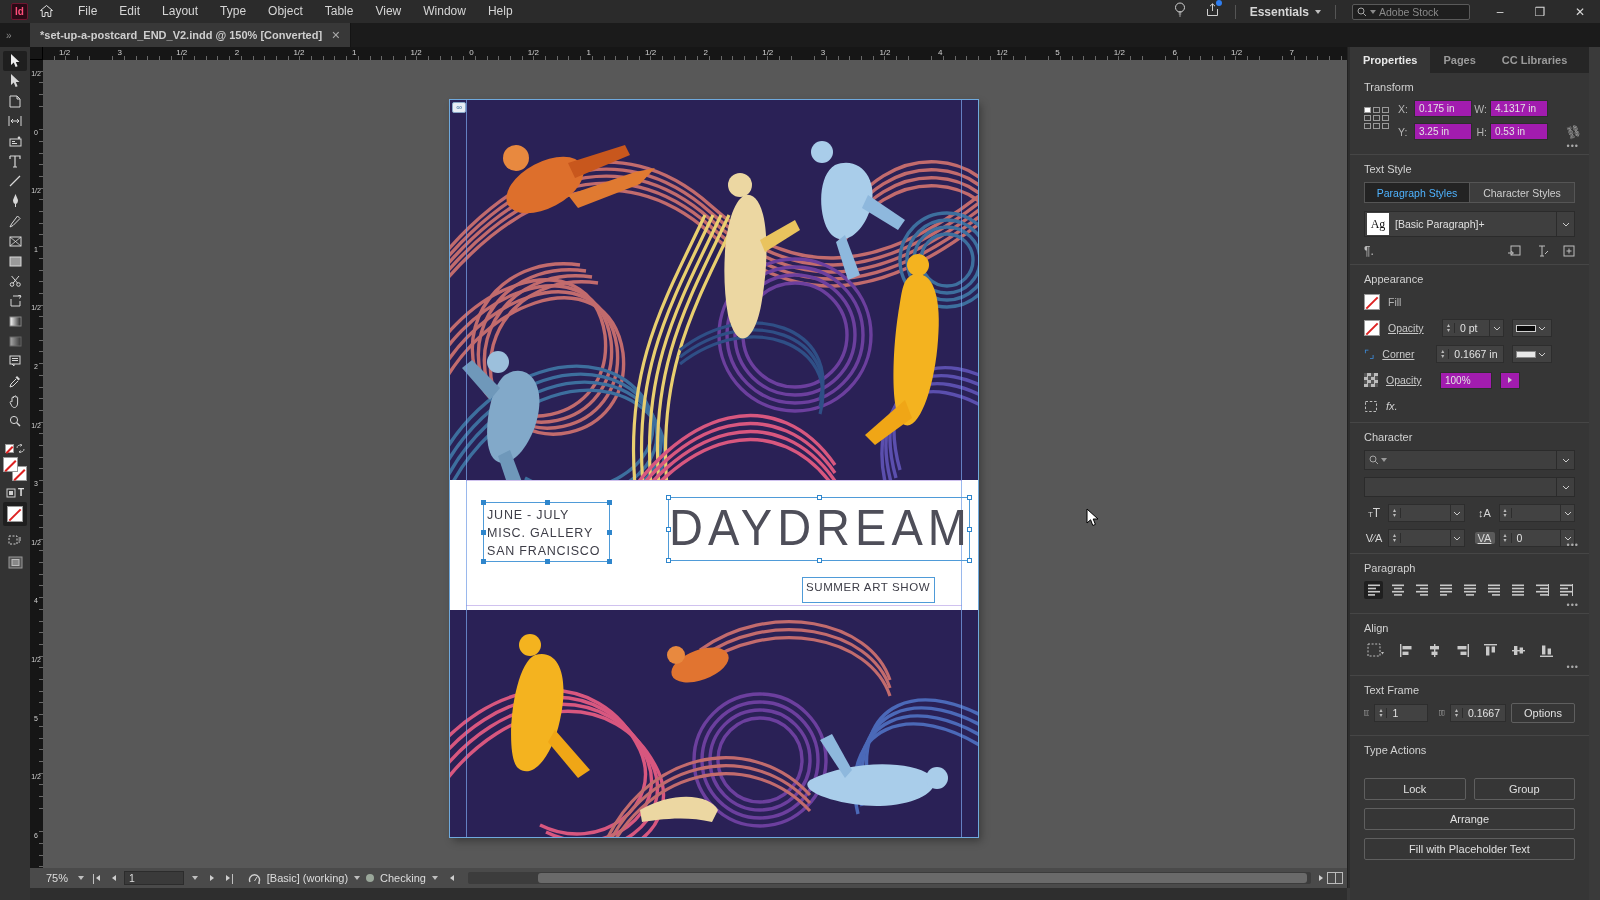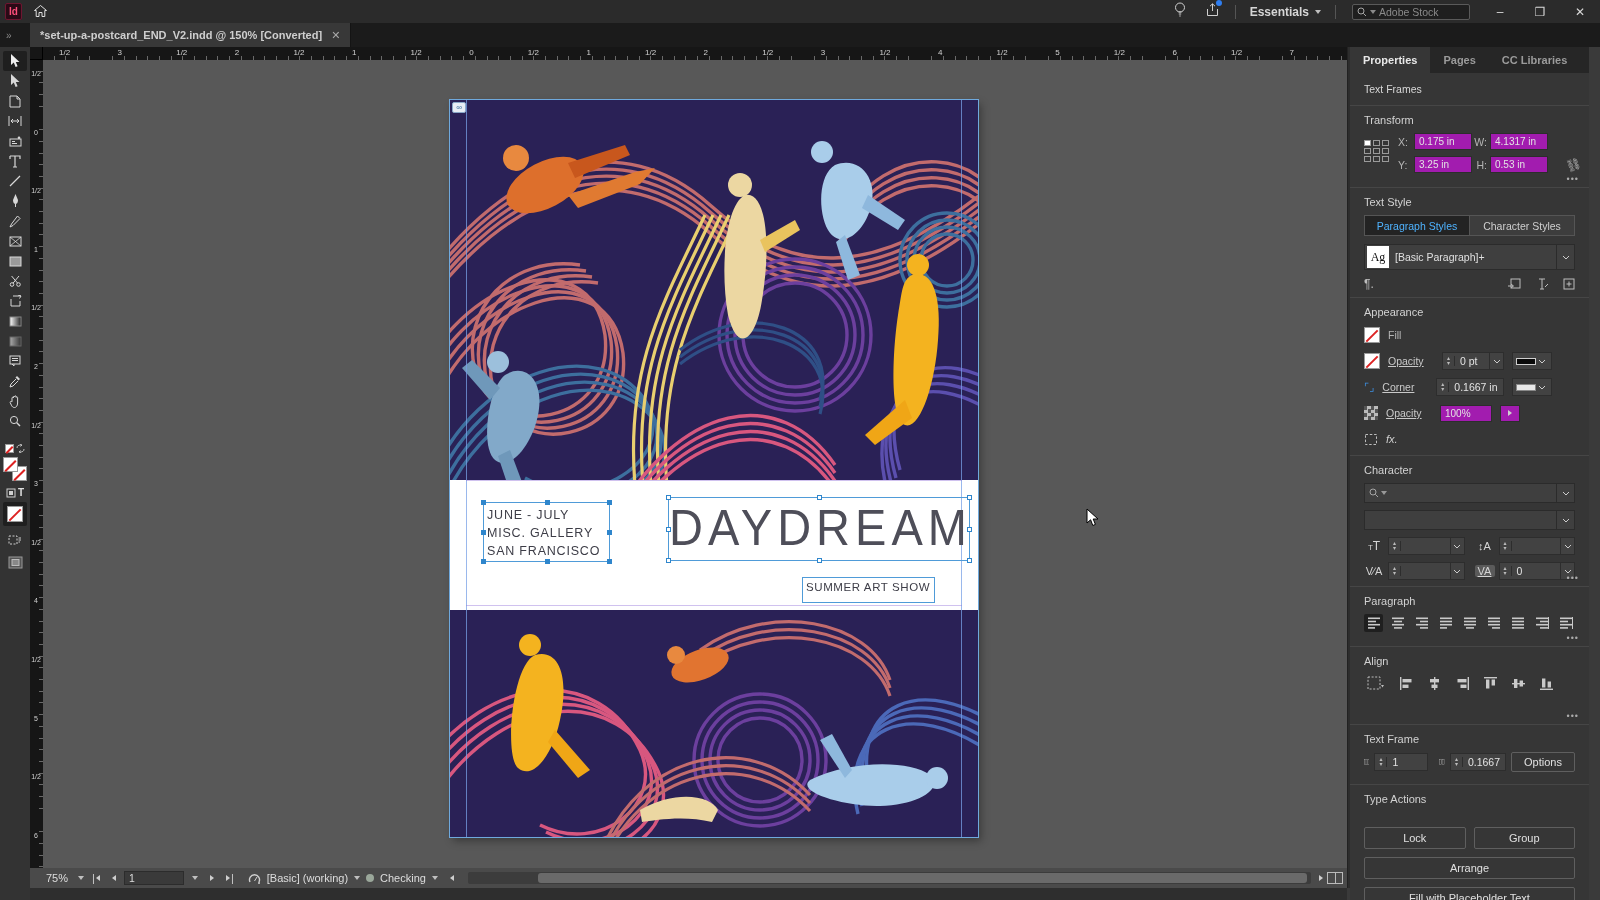--- a/index.html
+++ b/index.html
@@ -1,21 +1,21 @@
 <!DOCTYPE html>
 <html><head>
 <meta charset="utf-8">
 <style>
   * { margin:0; padding:0; box-sizing:border-box; }
   body { font-family:"Liberation Sans",sans-serif; background:#2a2a2a; }
   .screen { position:relative; width:1600px; height:900px; overflow:hidden; background:#3a3a3a; }
 
   
   .appbar { position:absolute; left:0; top:0; width:1600px; height:23px; background:#2b2b2b; display:flex; align-items:center; z-index:30; }
-  .id-logo { width:17px; height:17px; margin-left:5px; background:#2a0a16; border:1px solid #6e1630; color:#ff4f7b; font-size:10px; font-weight:bold; display:flex; align-items:center; justify-content:center; border-radius:2px; }
+  .id-logo { width:17px; height:17px; margin-left:11px; background:#2a0a16; border:1px solid #6e1630; color:#ff4f7b; font-size:10px; font-weight:bold; display:flex; align-items:center; justify-content:center; border-radius:2px; }
   .home-ic { margin-left:12px; color:#e8e8e8; }
   .menus { display:flex; margin-left:14px; }
   .menus span { color:#d6d6d6; font-size:12px; padding:0 11px; line-height:23px; cursor:default; }
   .appbar-right { margin-left:auto; display:flex; align-items:center; }
   .ab-ic { color:#cfcfcf; margin:0 10px; position:relative; }
   .share-dot { position:absolute; right:-3px; top:-3px; width:6px; height:6px; border-radius:50%; background:#2f7ef0; }
   .ab-sep { width:1px; height:14px; background:#555; margin:0 6px; }
   .workspace { color:#d6d6d6; font-size:12px; font-weight:bold; display:flex; align-items:center; gap:6px; padding:0 8px; }
   .searchbox { width:118px; height:16px; background:#1f1f1f; border:1px solid #5a5a5a; border-radius:2px; display:flex; align-items:center; padding:0 4px; gap:3px; margin:0 10px; }
   .searchbox .ph { color:#8a8a8a; font-size:10.5px; }
@@ -144,20 +144,31 @@
 
 <div class="screen">
 
   <div class="appbar">
     <div class="id-logo">Id</div>
     <div class="home-ic">
       <svg width="13" height="12" viewBox="0 0 13 12">
           <path d="M6.5 0.5 L12.5 5.5 L10.8 5.5 L10.8 11.5 L8 11.5 L8 7.5 L5 7.5 L5 11.5 L2.2 11.5 L2.2 5.5 L0.5 5.5 Z" fill="none" stroke="#e0e0e0" stroke-width="1"></path>
         </svg>
     </div>
+    <div class="menus">
+        <span>File</span>
+        <span>Edit</span>
+        <span>Layout</span>
+        <span>Type</span>
+        <span>Object</span>
+        <span>Table</span>
+        <span>View</span>
+        <span>Window</span>
+        <span>Help</span>
+      </div>
     <div class="appbar-right">
       <div class="ab-ic">
         <svg width="12" height="15" viewBox="0 0 12 15">
             <circle cx="6" cy="5.5" r="4.5" fill="none" stroke="#cfcfcf"></circle>
             <path d="M4.5 10 L7.5 10 M4.8 12 L7.2 12 M5.3 14 L6.7 14" stroke="#cfcfcf"></path>
           </svg>
       </div>
       <div class="ab-ic">
         <svg width="13" height="14" viewBox="0 0 13 14">
             <path d="M1.5 6 L1.5 12.5 L11.5 12.5 L11.5 6" fill="none" stroke="#cfcfcf"></path>
@@ -601,23 +612,20 @@
       </svg>
   </div>
 
   <div class="panel">
     <div class="panel-tabs">
         <span>Properties</span>
         <span>Pages</span>
         <span>CC Libraries</span>
       </div>
 
-    <div class="psec" style="padding-top:10px;padding-bottom:10px;">
-      <span class="lbl" style="color:#d8d8d8">Text Frames</span>
-    </div>
 
     <div class="psec" style="padding-bottom:14px;">
       <div class="sec-label">Transform</div>
       <div class="refgrid">
         <i class="on"></i>
           <i></i>
           <i></i>
           <i></i>
           <i></i>
           <i></i>
@@ -891,21 +899,21 @@
               <rect x="1" y="4.7" width="8" height="1.6" fill="#c9c9c9"></rect>
               <rect x="1" y="7.9" width="12" height="1.6" fill="#c9c9c9"></rect>
               <rect x="1" y="11.100000000000001" width="8" height="1.6" fill="#c9c9c9"></rect>
               <rect x="13" y="1" width="1.2" height="12" fill="#c9c9c9"></rect>
             </svg>
           </span>
         </div>
       <span class="ellipsis">•••</span>
     </div>
 
-    <div class="psec" style="padding-bottom:32px">
+    <div class="psec" style="padding-bottom:16px">
       <div class="sec-label">Align</div>
       <div class="albtns" id="albtns">
         <span class="pbtn" style="width:24px">
           <svg width="18" height="14" viewBox="0 0 18 14">
               <rect x="1" y="1" width="12" height="12" fill="none" stroke="#bdbdbd" stroke-dasharray="2 1.6"></rect>
               <path d="M14 9 L17 9 L15.5 11.5 Z" fill="#bdbdbd"></path>
             </svg>
         </span>
       <span class="pbtn">
             <svg width="15" height="15" viewBox="0 0 15 15">

